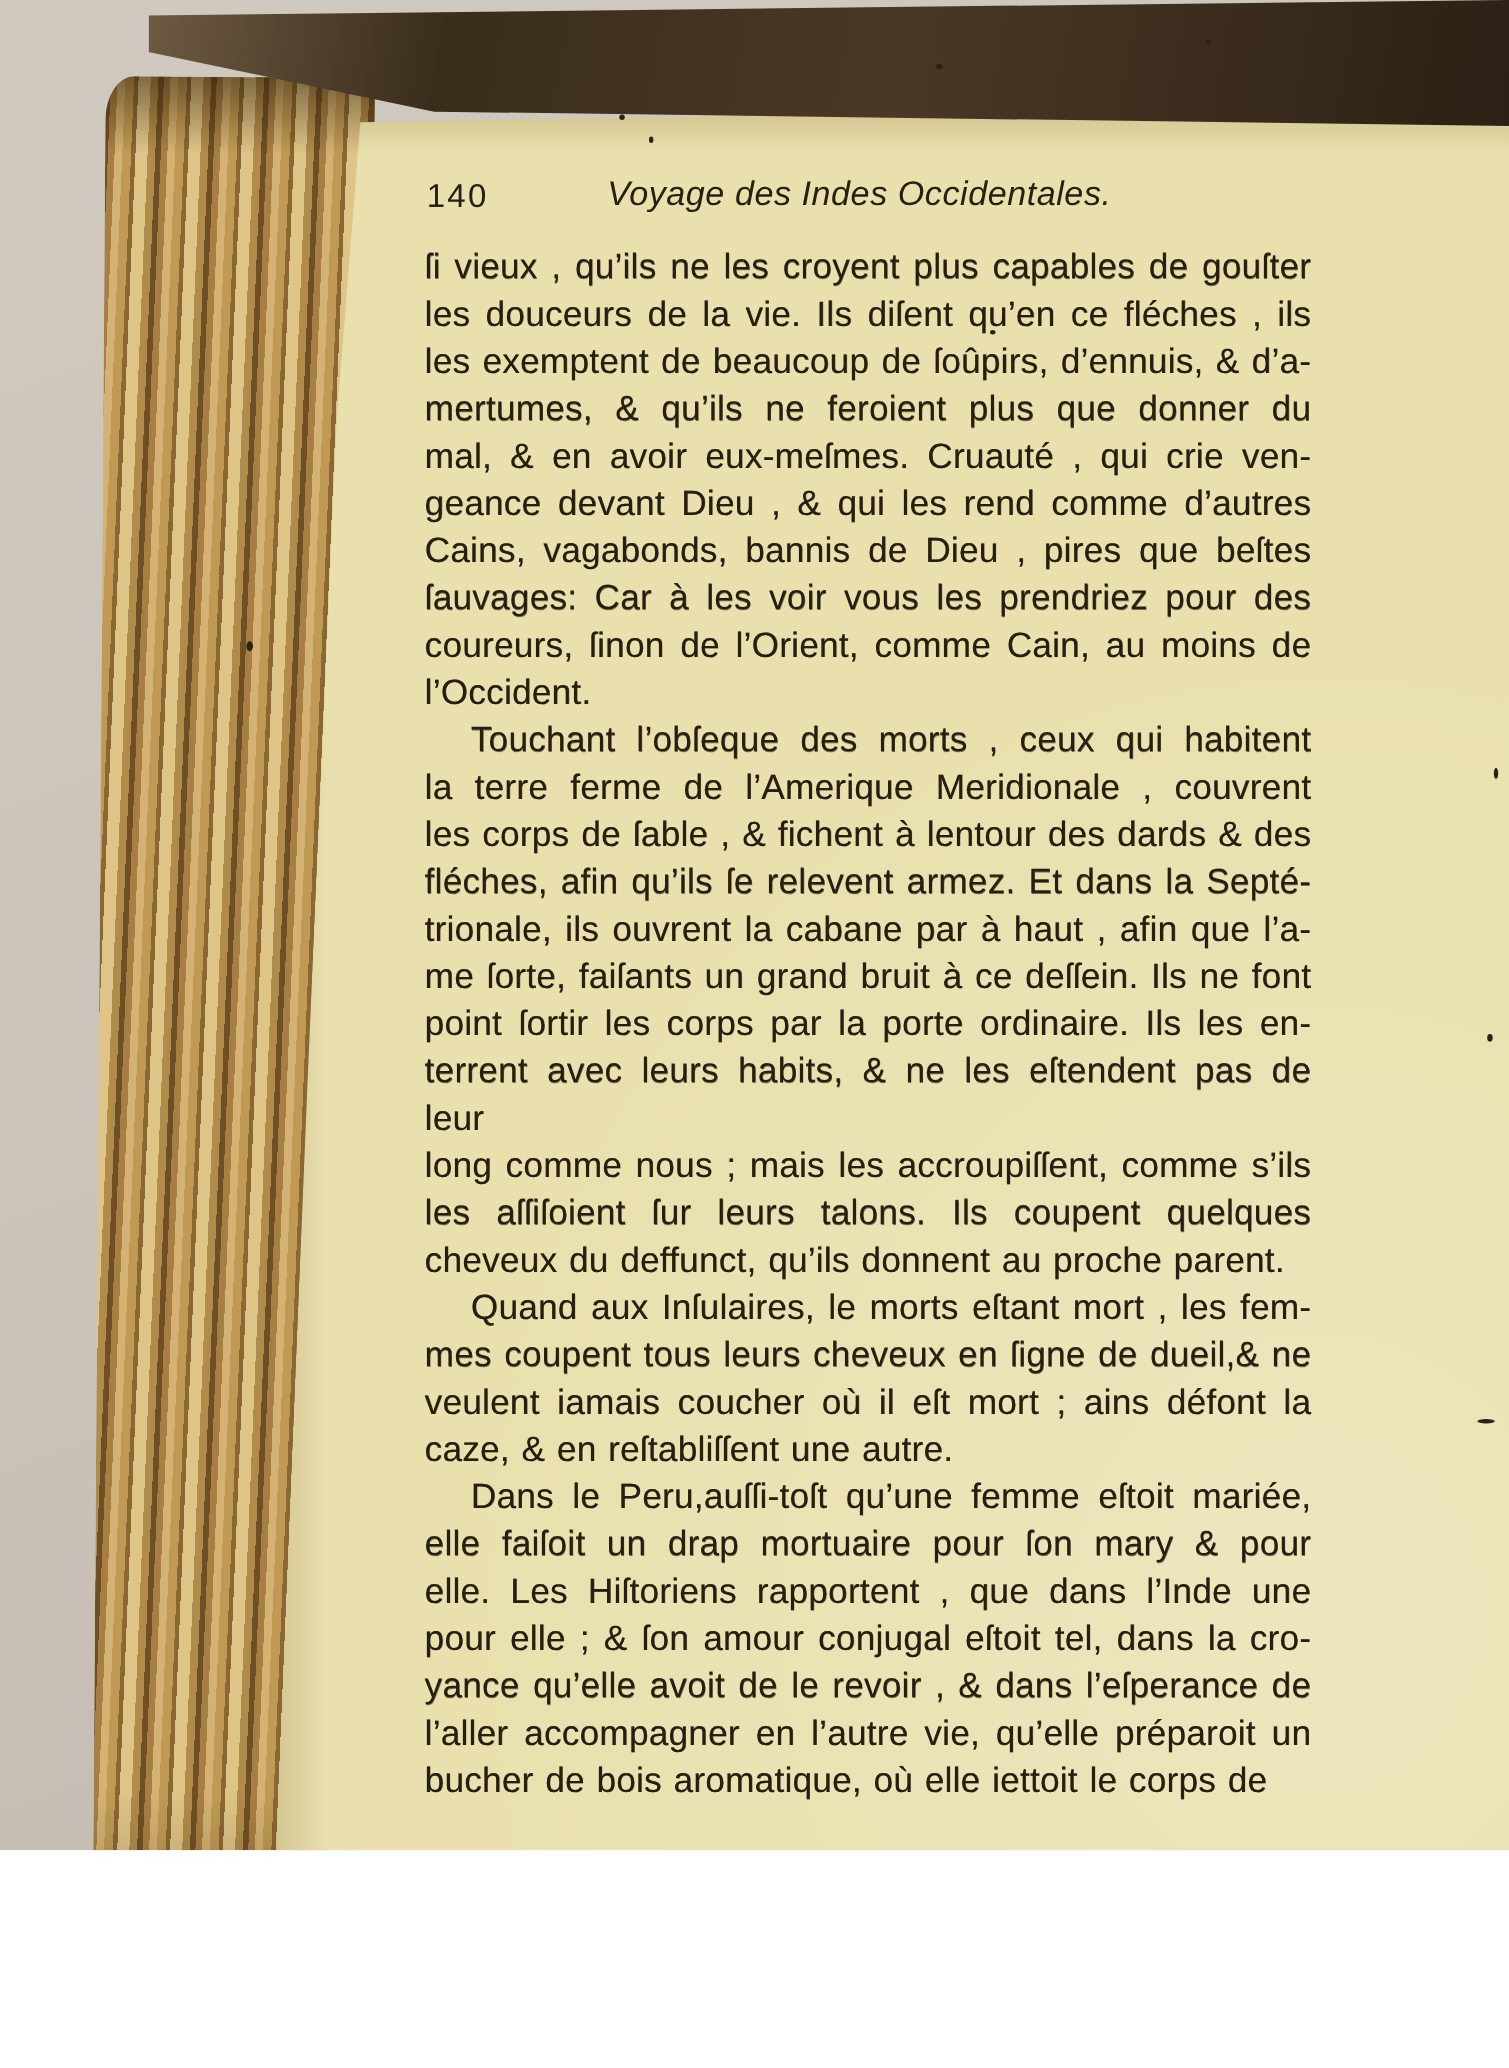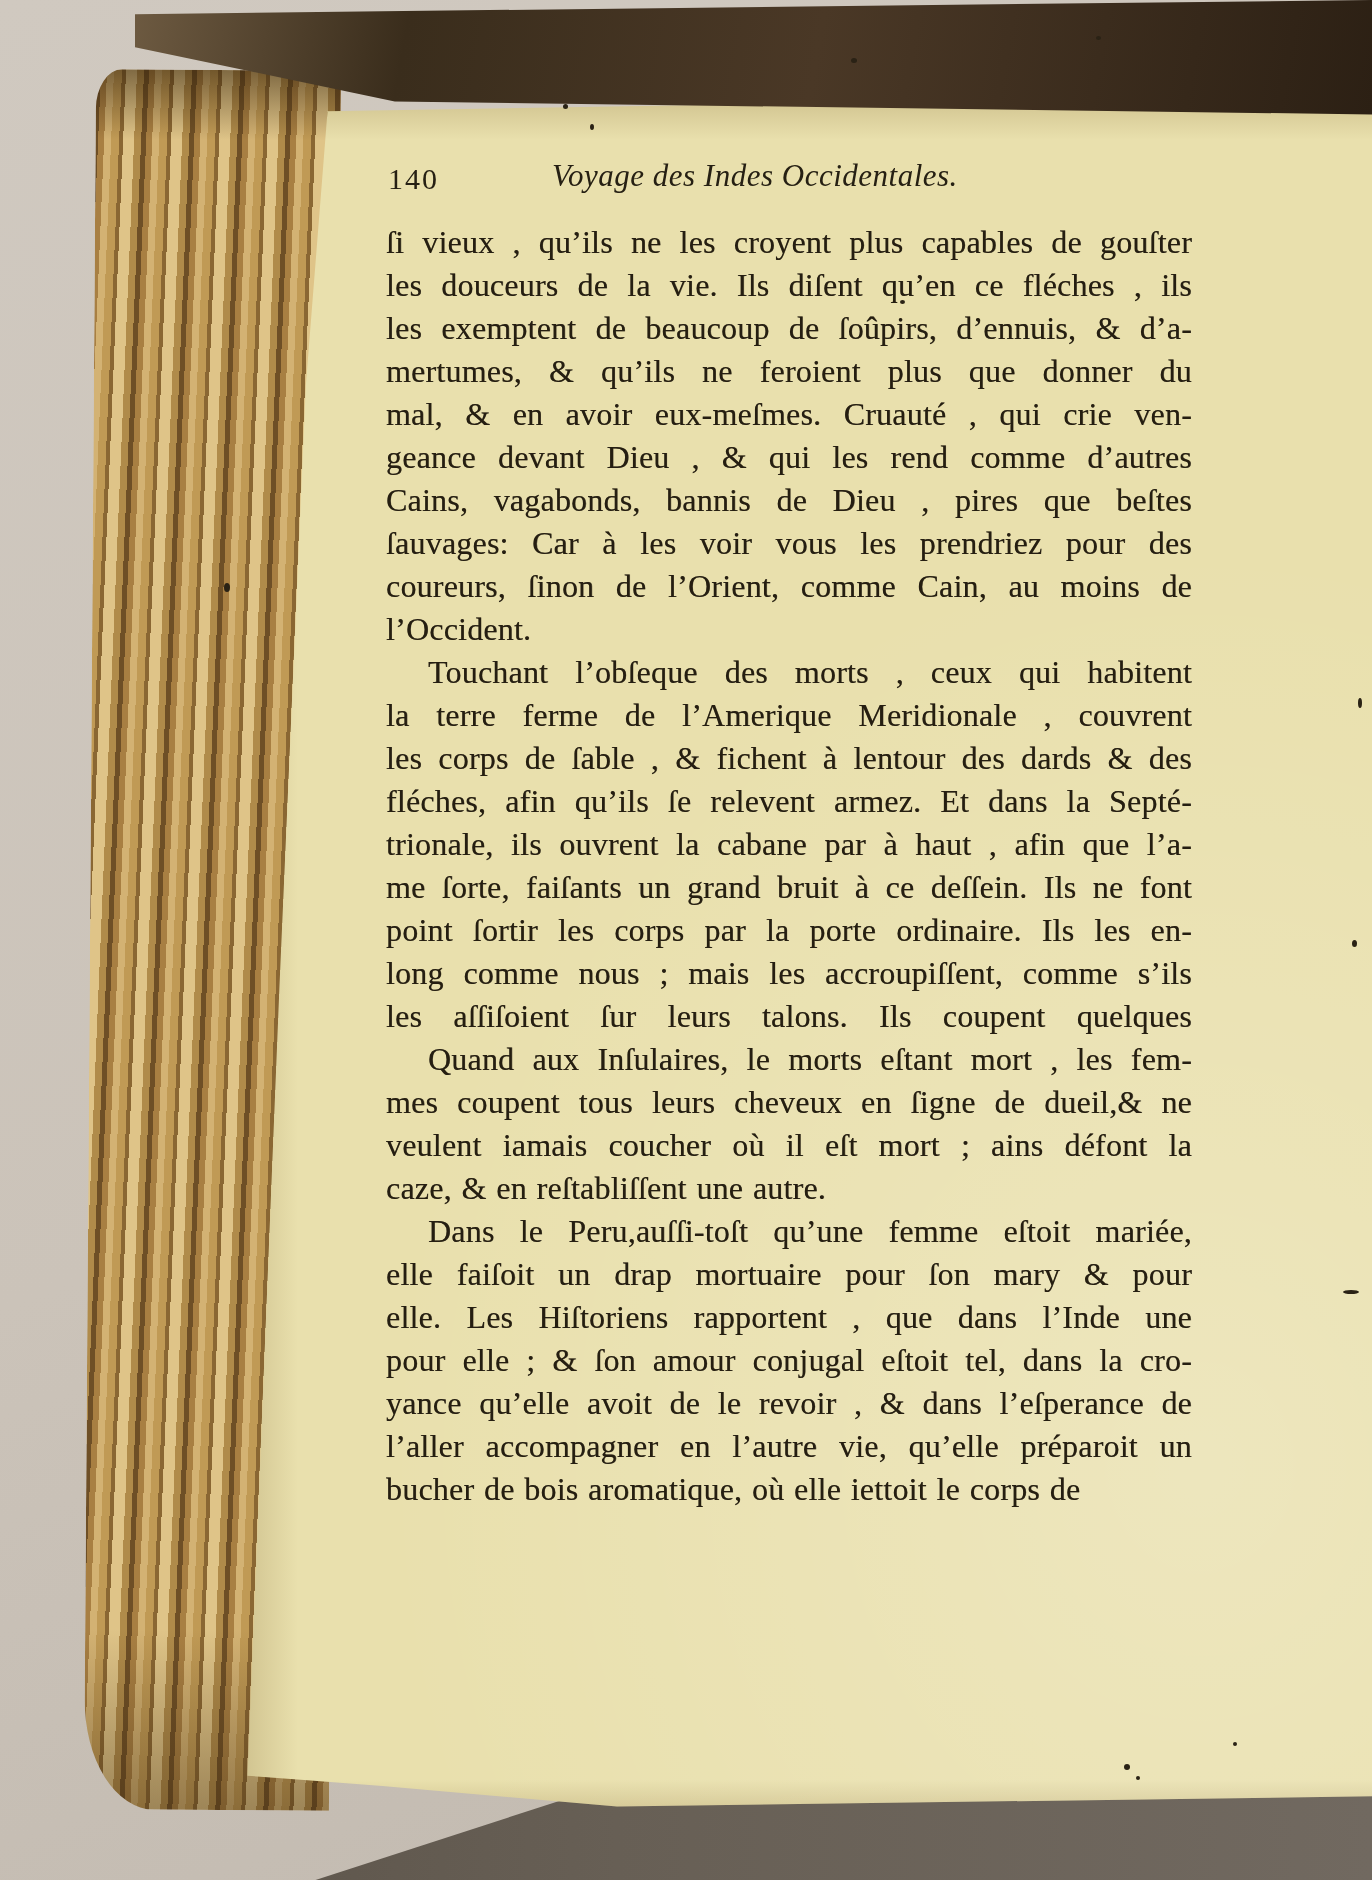--- a/index.html
+++ b/index.html
@@ -1,19 +1,19 @@
 <!DOCTYPE html>
 <html><head>
 <meta charset="utf-8">
 <style>
   html,body{margin:0;padding:0;}
   .stage{
-    position:relative;width:1372px;height:1880px;overflow:hidden;
+    position:relative;width:1372px;height:1682px;overflow:hidden;
     background:linear-gradient(160deg,#d0c9c0 0%,#cbc3b9 55%,#c1b9af 100%);
-    font-family:Liberation Serif, serif;
+    font-family:Liberation Sans, sans-serif;
   }
   
   .top-edge{
     position:absolute;left:135px;top:0;width:1237px;height:118px;z-index:5;
     background:linear-gradient(100deg,#6d5a41 0%,#3a2d1c 22%,#4a3826 55%,#2c2014 100%);
     clip-path:polygon(0 12%,100% 0,100% 97%,21% 86%,0 40%);
   }
   
   .fore-edges{
     position:absolute;left:90px;top:70px;width:245px;height:1740px;z-index:1;
@@ -83,22 +83,24 @@
           <div class="line end">l’Occident.</div>
         </div>
         <div>
           <div class="line indent">Touchant l’obſeque des morts , ceux qui habitent</div>
           <div class="line">la terre ferme de l’Amerique Meridionale , couvrent</div>
           <div class="line">les corps de ſable , &amp; fichent à lentour des dards &amp; des</div>
           <div class="line">fléches, afin qu’ils ſe relevent armez.  Et dans la Septé-</div>
           <div class="line">trionale, ils ouvrent la cabane par à haut , afin que l’a-</div>
           <div class="line">me ſorte, faiſants un grand bruit à ce deſſein. Ils ne font</div>
           <div class="line">point ſortir les corps par la porte ordinaire.  Ils les en-</div>
+          <div class="line">terrent avec leurs habits, &amp; ne les eſtendent pas de leur</div>
           <div class="line">long comme nous ; mais les accroupiſſent, comme s’ils</div>
           <div class="line">les  aſſiſoient  ſur  leurs  talons.   Ils  coupent  quelques</div>
+          <div class="line end">cheveux du deffunct, qu’ils donnent au proche parent.</div>
         </div>
         <div>
           <div class="line indent">Quand aux Inſulaires, le morts eſtant mort ,  les fem-</div>
           <div class="line">mes coupent tous leurs cheveux en ſigne de dueil,&amp; ne</div>
           <div class="line">veulent iamais coucher où il eſt mort ; ains défont la</div>
           <div class="line end">caze, &amp; en reſtabliſſent une autre.</div>
         </div>
         <div>
           <div class="line indent">Dans le Peru,auſſi-toſt qu’une femme eſtoit mariée,</div>
           <div class="line">elle faiſoit un drap mortuaire pour ſon mary &amp;  pour</div>

